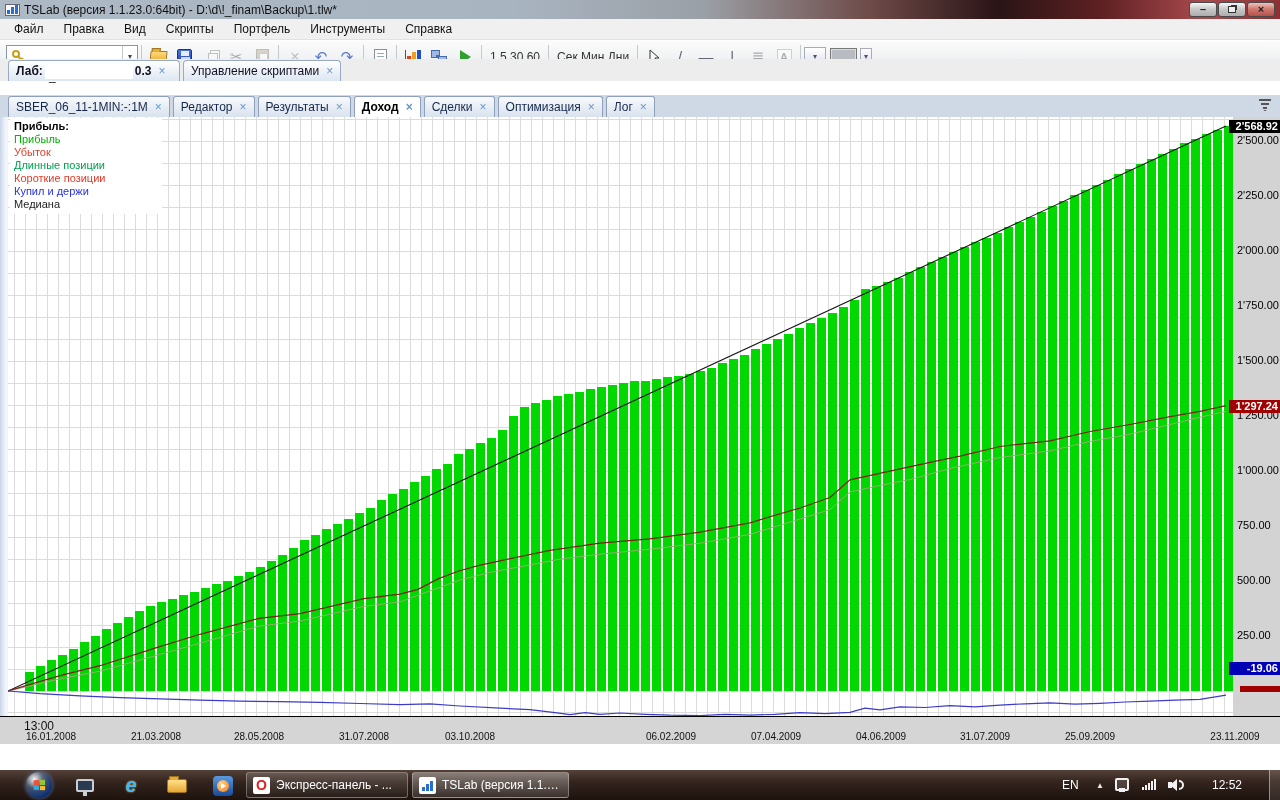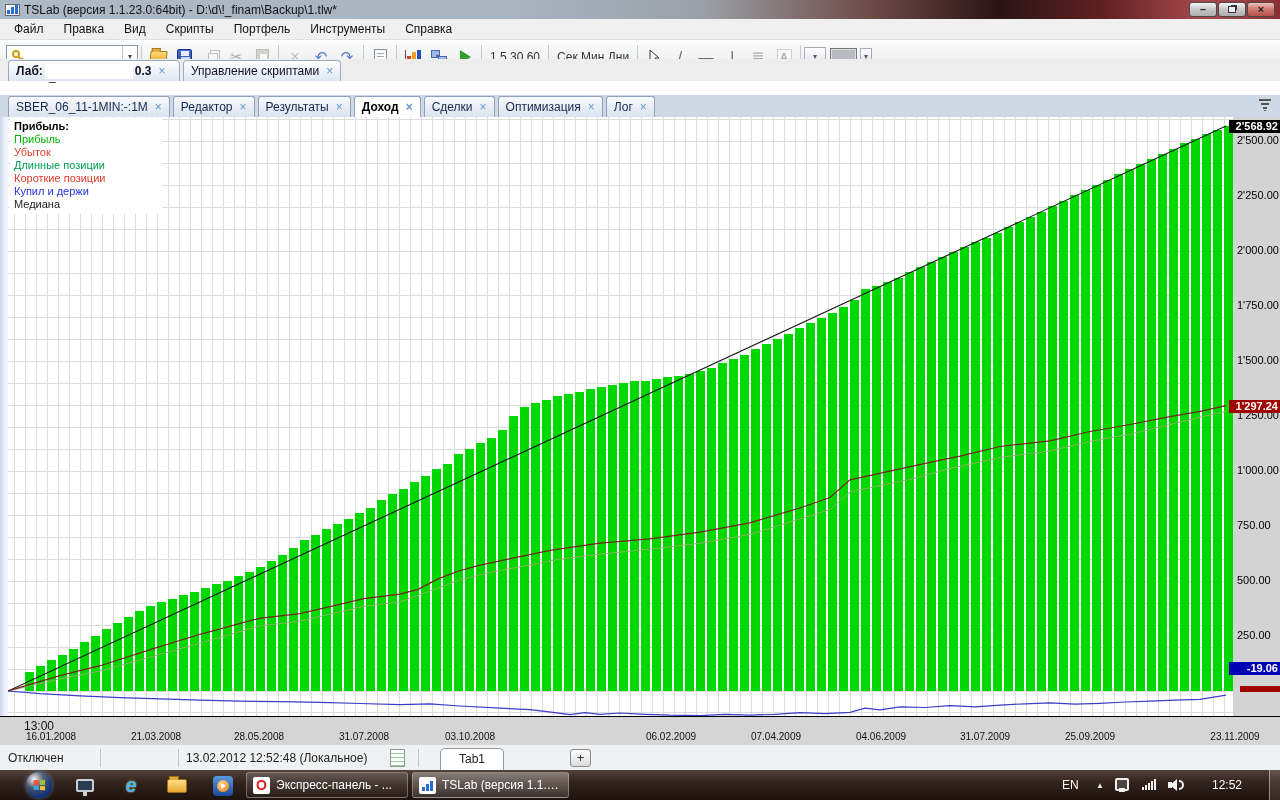--- a/index.html
+++ b/index.html
@@ -599,30 +599,20 @@
         <span class="x-date" style="left: 573px; margin-top: 48px;">04.12.2008</span>
         <span class="x-date" style="left: 671px;">06.02.2009</span>
         <span class="x-date" style="left: 776px;">07.04.2009</span>
         <span class="x-date" style="left: 881px;">04.06.2009</span>
         <span class="x-date" style="left: 985px;">31.07.2009</span>
         <span class="x-date" style="left: 1090px;">25.09.2009</span>
         <span class="x-date" style="left: 1215px; margin-left: 20px;">23.11.2009</span>
       </div>
   </div>
 
-  <div class="statusbar">
-    <span class="sb-text" style="left:8px;">Отключен</span>
-    <span class="sb-sep" style="left:100px;"></span>
-    <span class="sb-sep" style="left:178px;"></span>
-    <span class="sb-text" style="left:186px;">13.02.2012 12:52:48 (Локальное)</span>
-    <span class="sb-notebook"></span>
-    <span class="sb-sep" style="left:418px;"></span>
-    <span class="sb-tab">Tab1</span>
-    <span class="sb-plus">+</span>
-  </div>
 
   <div class="taskbar">
     <div class="orb">
         <span class="flag">
           <i></i>
           <i></i>
           <i></i>
           <i></i>
         </span>
       </div>

